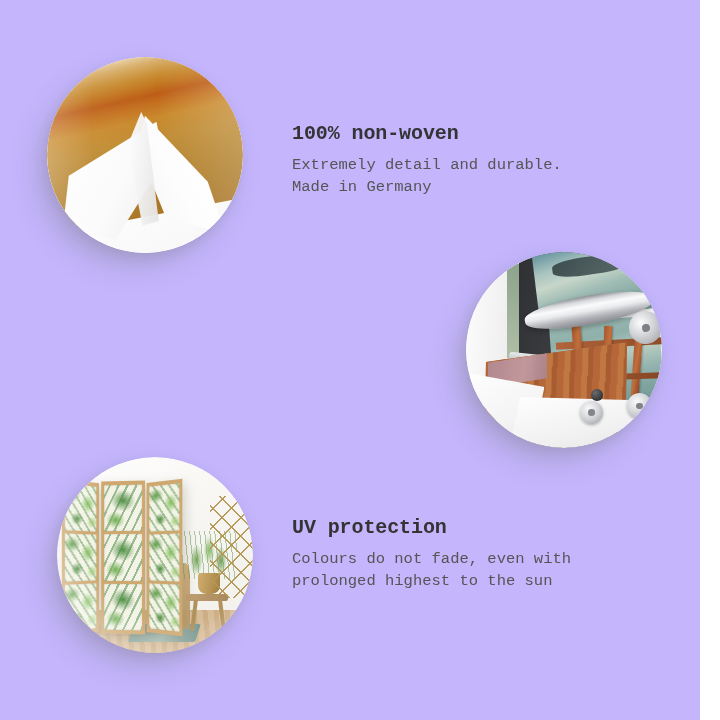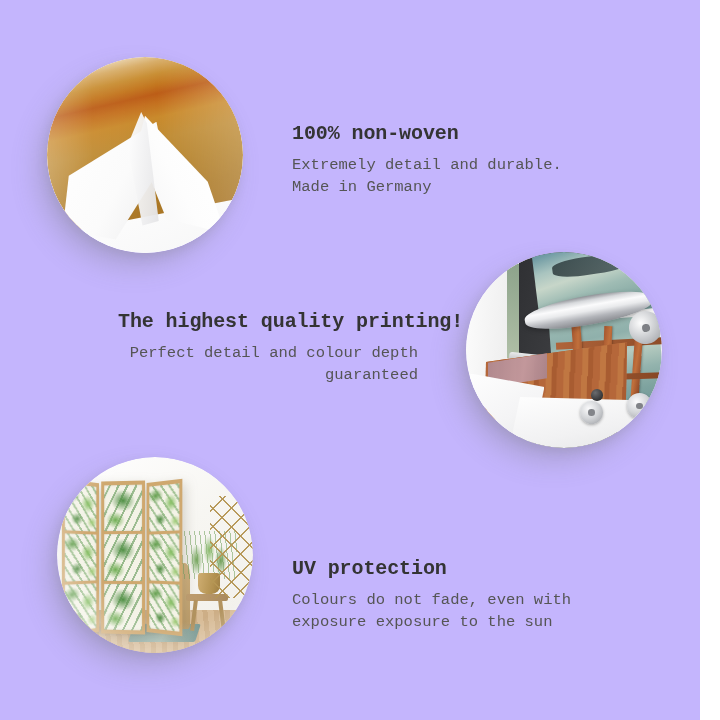--- a/index.html
+++ b/index.html
@@ -440,24 +440,20 @@
       <div class="pr-deck"></div>
       <div class="pr-deck-mauve"></div>
       <div class="pr-table-white"></div>
       <div class="pr-base-white"></div>
       <div class="pr-knob"></div>
       <div class="pr-wheel w1"></div>
       <div class="pr-wheel w2"></div>
     </div>
   </div>
 
-  <div class="feature-text align-right" style="left:118px; top:310px; width:300px;">
-    <p class="feature-title">The highest quality printing!</p>
-    <p class="feature-desc">Perfect detail and colour depth guaranteed</p>
-  </div>
 
   <div class="circle" id="media-room">
     <div class="circle-inner">
       <div class="rm-floor"></div>
       <div class="rm-rug"></div>
 
       <div class="rm-chair"></div>
       <div class="rm-palm"></div>
       <div class="rm-pot"></div>
       <div class="rm-table"></div>
@@ -480,18 +476,18 @@
         <div class="rm-leaf l3">
           <div class="rm-panel"></div>
           <div class="rm-panel"></div>
           <div class="rm-panel"></div>
         </div>
       </div>
       <div class="rm-vignette"></div>
     </div>
   </div>
 
-  <div class="feature-text" style="left:292px; top:516px; width:300px;margin-top:41px;">
+  <div class="feature-text" style="left:292px; top:516px; width:300px;">
     <p class="feature-title">UV protection</p>
-    <p class="feature-desc">Colours do not fade, even with exposure exposure to the sun</p>
+    <p class="feature-desc">Colours do not fade, even with prolonged highest to the sun</p>
   </div>
 
 </div>
 
 </body></html>

